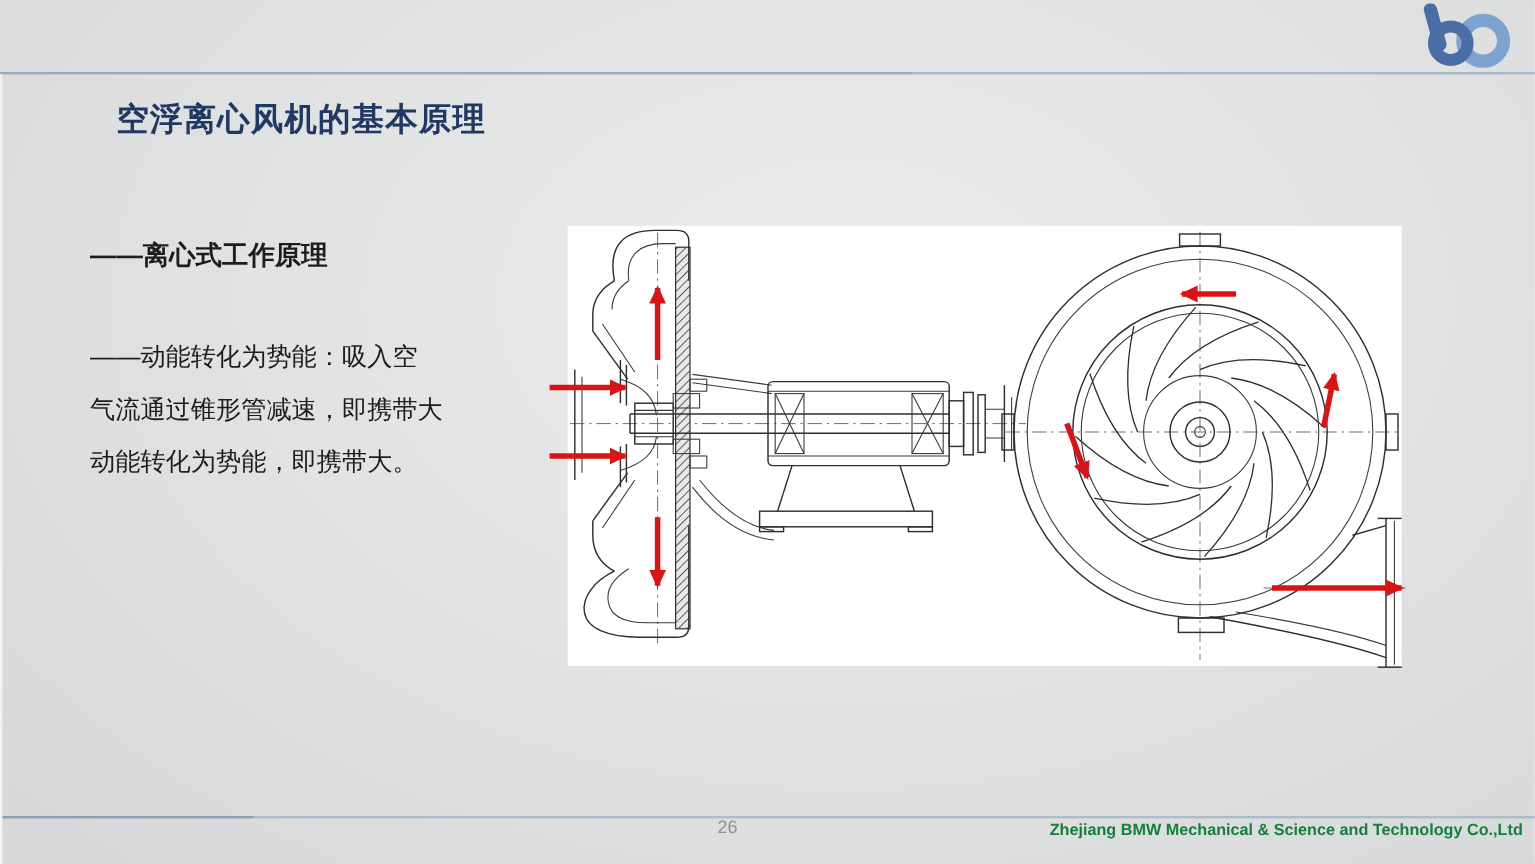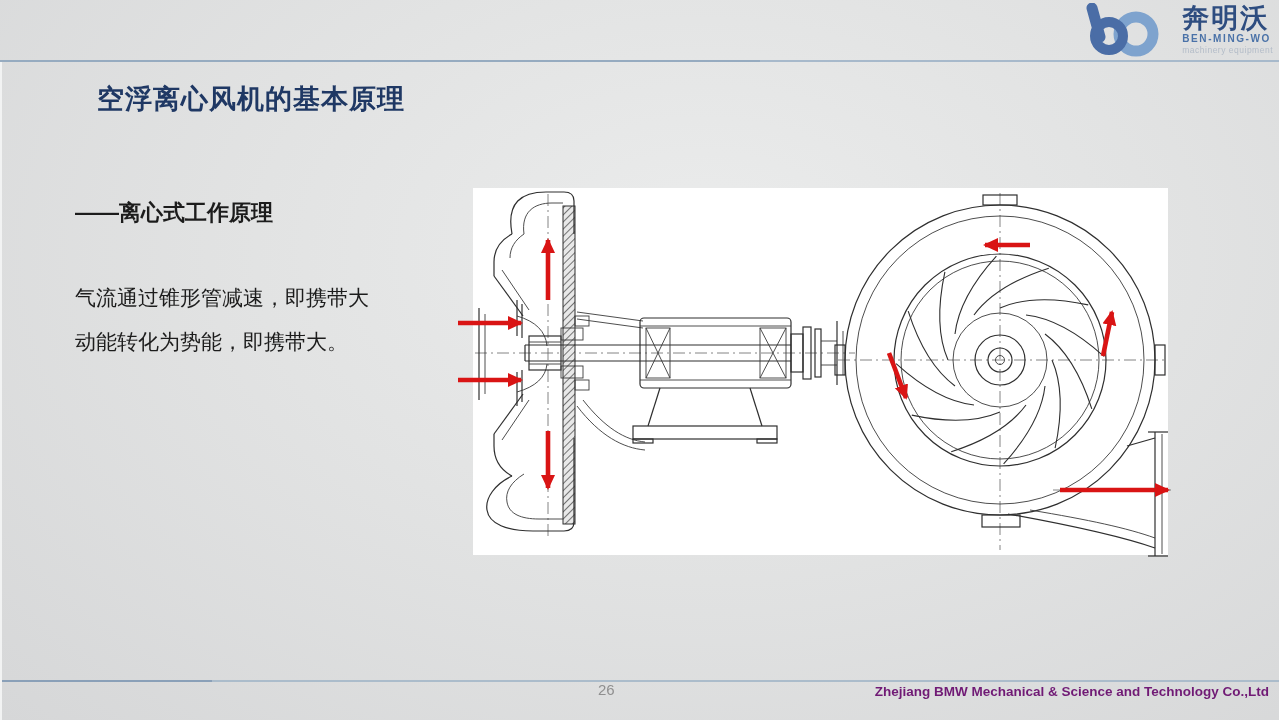--- a/index.html
+++ b/index.html
@@ -28,46 +28,42 @@
   
   .diagram{position:absolute;left:455px;top:188px;width:730px;height:372px;}
   .draw{stroke:#2f2f2f;stroke-width:1.2;fill:none;}
   .thin{stroke:#3a3a3a;stroke-width:0.9;fill:none;}
   .cl{stroke:#666;stroke-width:0.8;fill:none;stroke-dasharray:12 4 2 4;}
   .red{stroke:#d91414;stroke-width:4.6;fill:none;}
   .blades path{stroke:#2f2f2f;stroke-width:1.1;fill:none;}
 
   
   .page-num{position:absolute;left:598px;top:681px;font-size:15px;color:#8f8f8f;}
-  .footer-text{position:absolute;right:10px;top:684px;font-size:13.5px;font-weight:bold;color:#701a75;}
+  .footer-text{position:absolute;right:10px;top:684px;font-size:13.5px;font-weight:bold;color:#15803d;}
 </style>
 </head>
 <body>
 
 <div class="sep sep-top"></div>
 <div class="sep sep-bottom"></div>
 <div class="left-edge"></div>
 
 <div class="logo">
   <svg width="94" height="54" viewBox="0 0 94 54">
     <circle cx="53" cy="31" r="17" fill="none" stroke="#7ea3ce" stroke-width="11"></circle>
     <circle cx="26" cy="33" r="14" fill="none" stroke="#4a6da6" stroke-width="10"></circle>
     <line x1="9" y1="5" x2="17" y2="34" stroke="#4a6da6" stroke-width="11" stroke-linecap="round"></line>
   </svg>
-  <div class="logo-text">
-    <span class="logo-cn">奔明沃</span>
-    <span class="logo-en">BEN-MING-WO</span>
-    <span class="logo-tag">machinery equipment</span>
-  </div>
 </div>
 
 <div class="title">空浮离心风机的基本原理</div>
 
 <div class="subtitle">——离心式工作原理</div>
 <div class="paragraph">
+  <div>——动能转化为势能：吸入空</div>
   <div>气流通过锥形管减速，即携带大</div>
   <div>动能转化为势能，即携带大。</div>
 </div>
 
 <svg class="diagram" viewBox="0 0 730 372">
   <defs>
     <marker id="ah" markerUnits="userSpaceOnUse" markerWidth="20" markerHeight="16" refX="13" refY="7" orient="auto">
       <path d="M0,0 L15,7 L0,14 Z" fill="#d91414"></path>
     </marker>
     <pattern id="hatch" width="5" height="5" patternUnits="userSpaceOnUse" patternTransform="rotate(45)">

